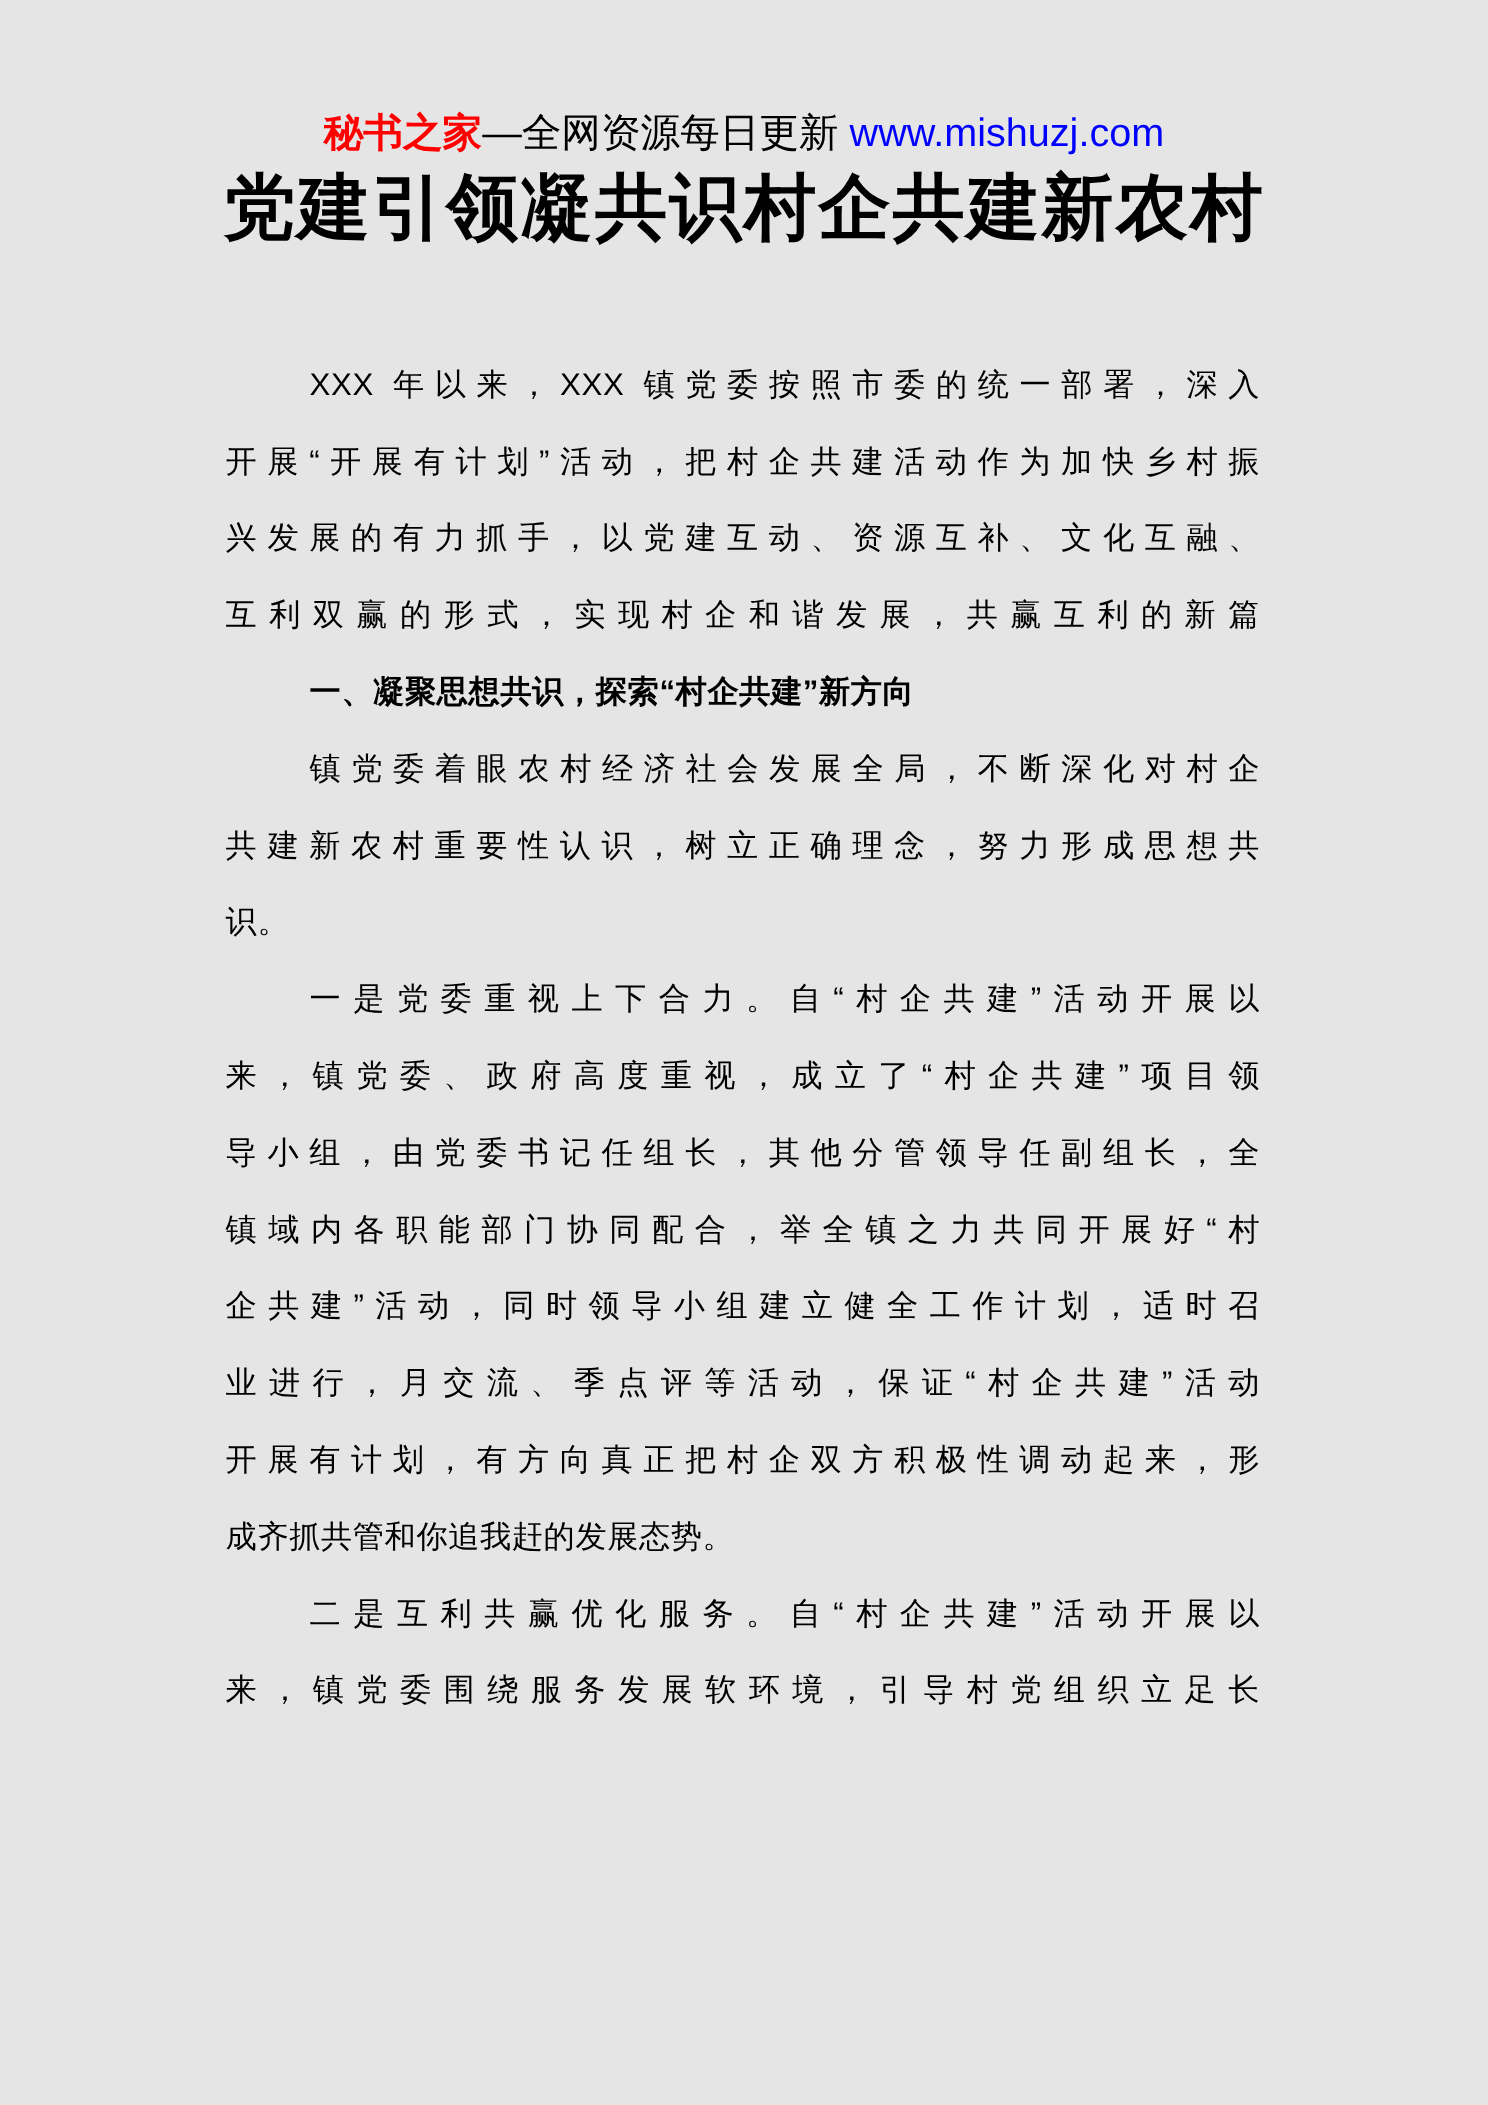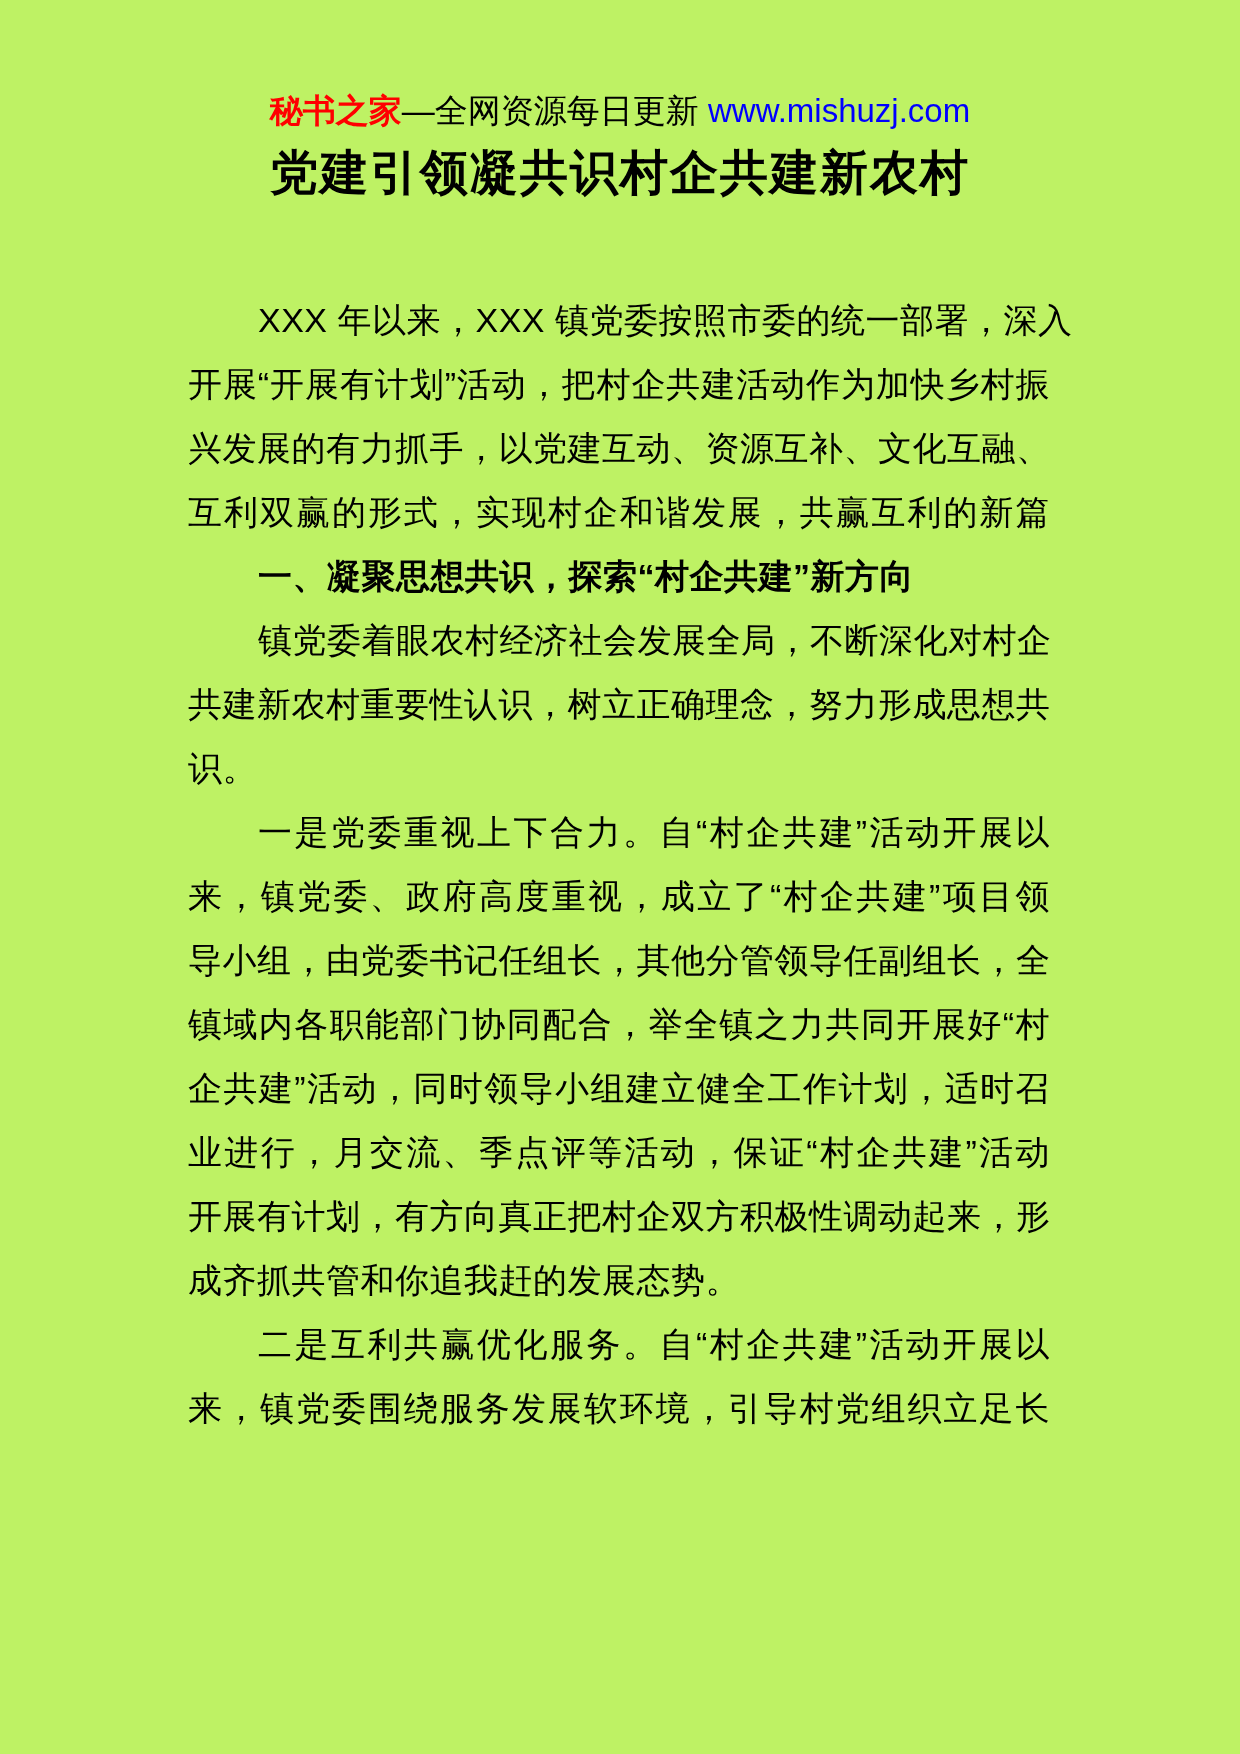--- a/index.html
+++ b/index.html
@@ -8,21 +8,21 @@
     height: 1754px;
     background: #ffffff;
     overflow: hidden;
     font-family: "Liberation Sans", sans-serif;
     color: #000000;
   }
   .page {
     position: relative;
     width: 1240px;
     height: 1754px;
-    background: #bef264;
+    background: #e5e5e5;
     overflow: hidden;
   }
   
   .doc-header {
     margin-top: 90px;
     text-align: center;
     font-size: 33px;
     line-height: 42px;
     white-space: nowrap;
   }
@@ -36,37 +36,37 @@
   }
   .site-url {
     color: #0000ff;
     text-decoration: none;
     font-weight: 400;
   }
   
   .doc-title {
     margin: 10px 0 0 0;
     text-align: center;
-    font-size: 48px;
+    font-size: 60px;
     line-height: 62px;
     font-weight: 700;
     letter-spacing: 2px;
     color: #000000;
   }
   
   .content {
     margin: 84px 190px 0 188px;
     width: 862px;
   }
   .para {
     margin: 0;
     padding: 0;
   }
   .para .line {
-    font-size: 34px;
+    font-size: 26px;
     line-height: 64px;
     letter-spacing: 0.5px;
     color: #000000;
     text-align: justify;
     text-align-last: justify;
     text-justify: inter-character;
     white-space: nowrap;
   }
   .para .line.first { padding-left: 70px; }
   .para .line.last { text-align-last: left; }

